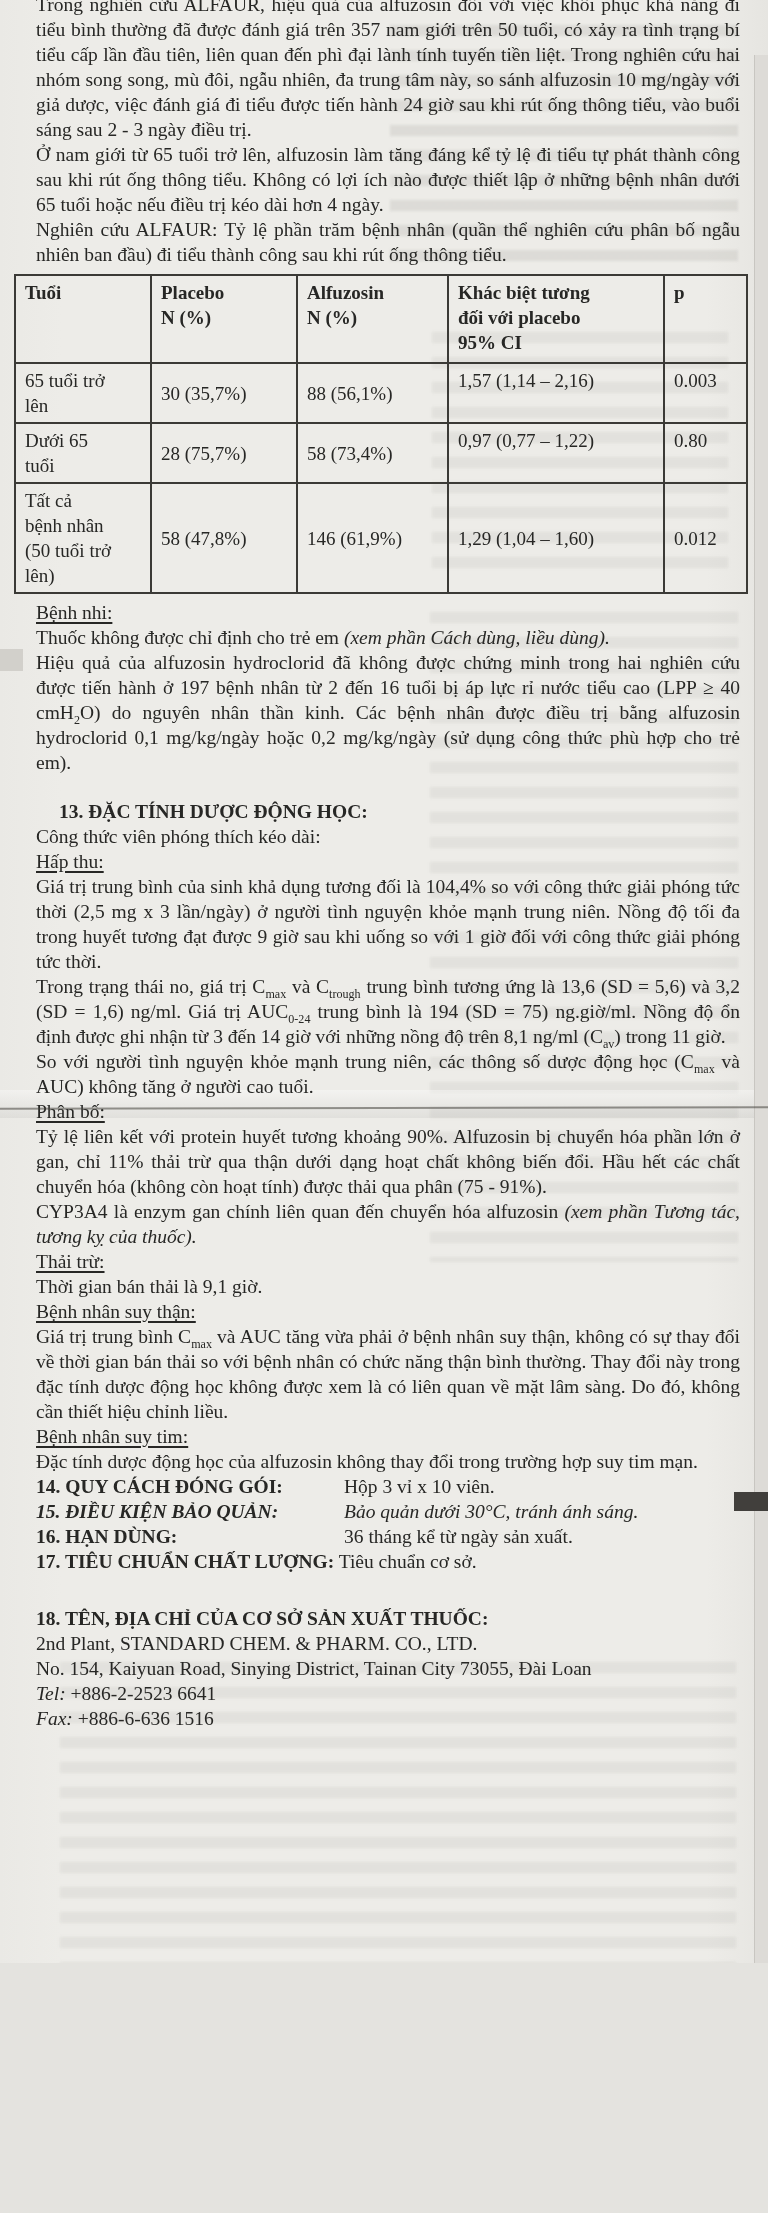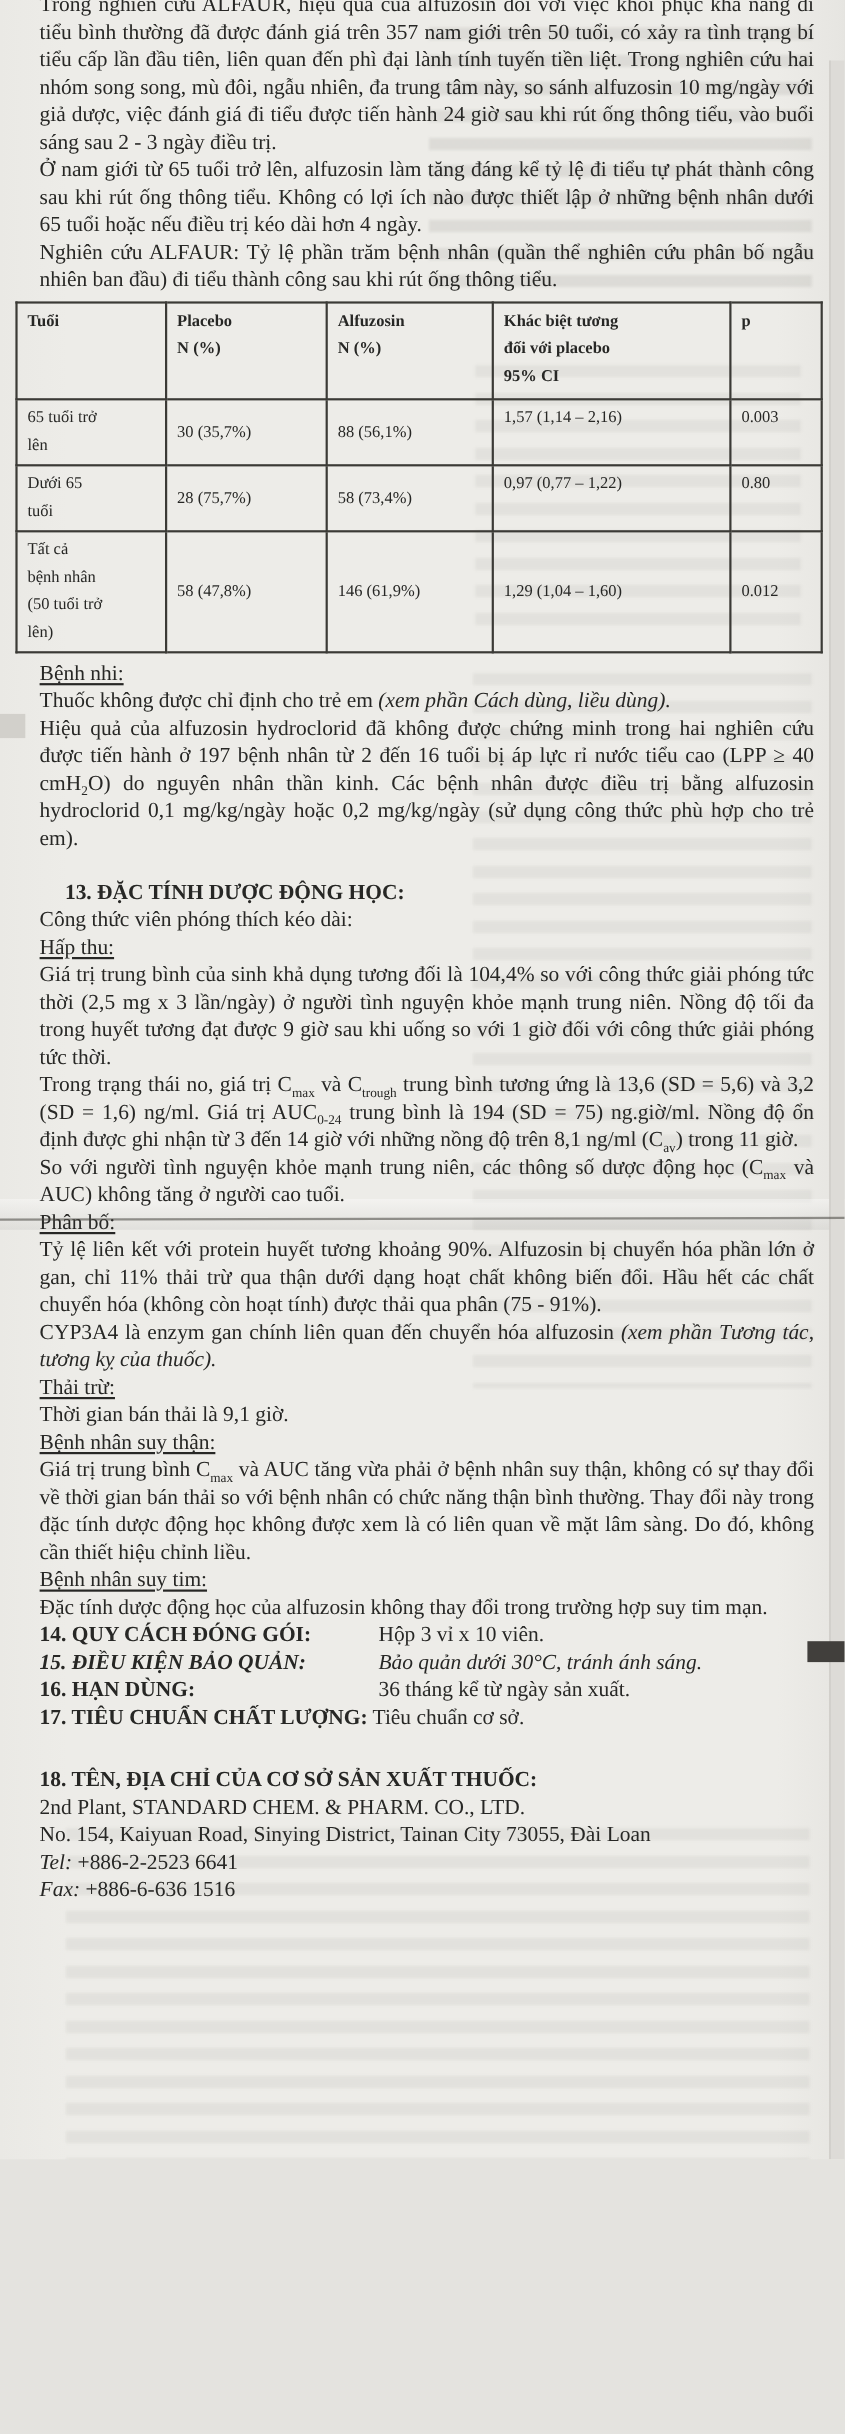--- a/index.html
+++ b/index.html
@@ -42,21 +42,21 @@
   table.study-table {
     border-collapse: collapse;
     margin: 7px 0 0 -22px;
     width: 732px;
     table-layout: fixed;
   }
   table.study-table th, table.study-table td {
     border: 2px solid #3b3a36;
     padding: 4px 9px;
     white-space: pre-line;
-    font-size: 15px;
+    font-size: 19px;
     line-height: 25px;
     text-align: left;
   }
   table.study-table th { font-weight: bold; vertical-align: top; height: 78px; }
   col.c1 { width: 136px; } col.c2 { width: 146px; } col.c3 { width: 151px; }
   col.c4 { width: 216px; } col.c5 { width: 83px; }
   tr.r-short { height: 57px; }
   tr.r-tall  { height: 108px; }
   td.v-mid { vertical-align: middle; margin-top: 40px; }
   td.v-top { vertical-align: top; }

